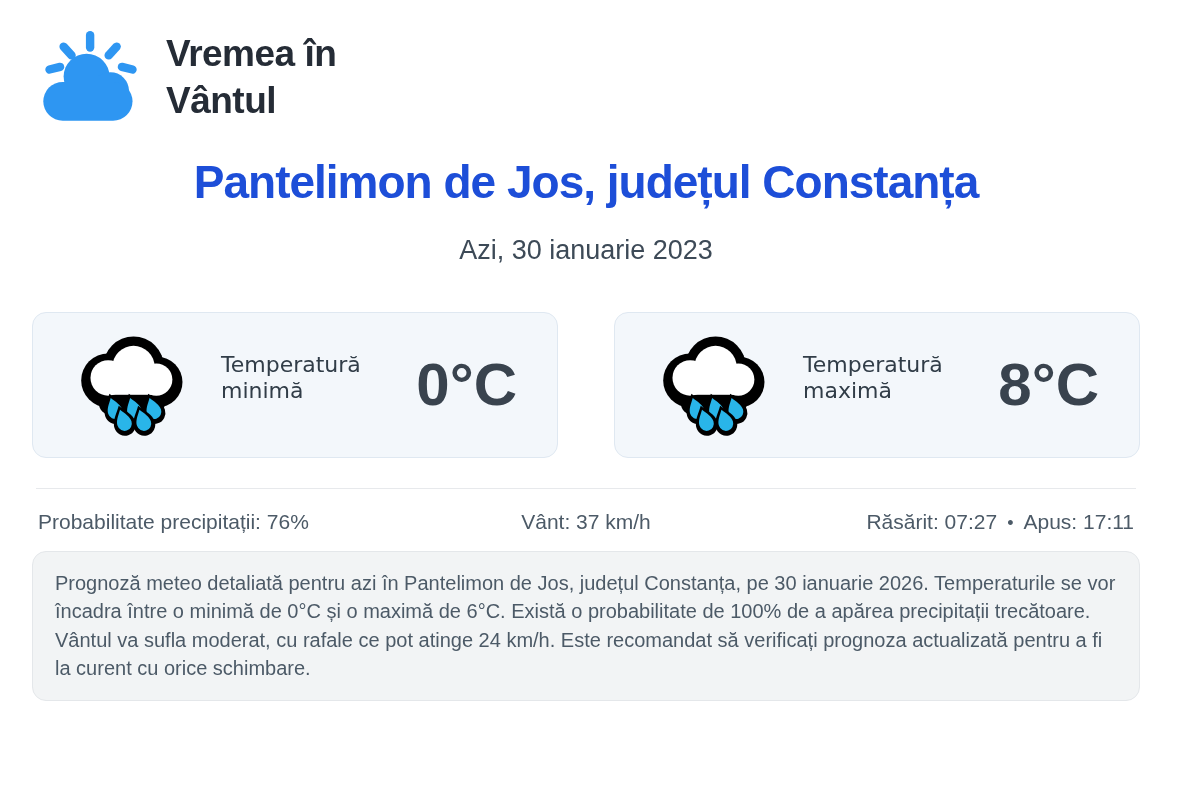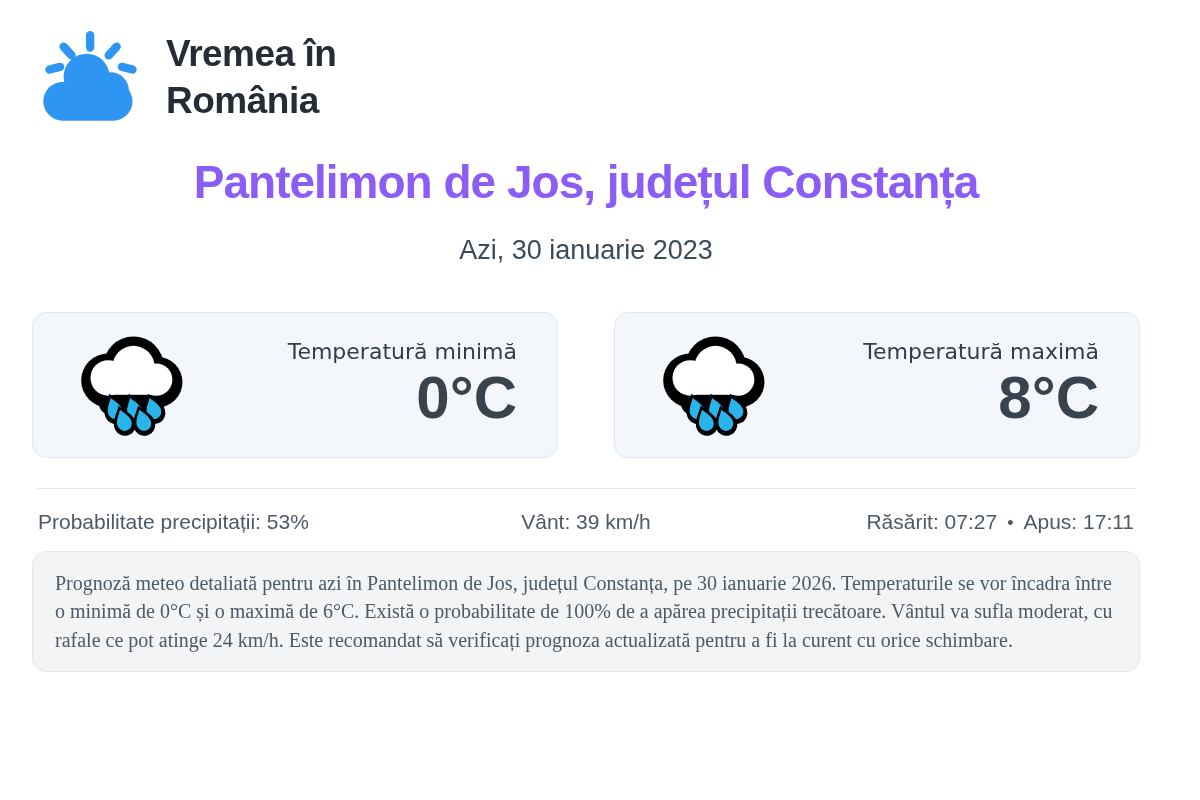--- a/index.html
+++ b/index.html
@@ -24,42 +24,42 @@
   .logo-icon-svg { width: 106px; height: 99px; display: block; }
   .logo-text {
     font-weight: 700; font-size: 37px; line-height: 47px;
     letter-spacing: -0.5px; color: #252c36;
   }
 
   
   .page-title {
     margin-top: 28px; text-align: center;
     font-size: 46px; line-height: 52px; font-weight: 700;
-    letter-spacing: -1px; color: #8b5cf6;
+    letter-spacing: -1px; color: #1d4ed8;
   }
   .page-subtitle {
     margin-top: 26px; text-align: center;
     font-size: 27px; line-height: 32px; font-weight: 400; color: #3d4a57;
   }
 
   
   .cards-row {
     display: flex; gap: 56px; margin-top: 46px;
   }
   .temp-card {
     flex: 1; height: 146px;
     background: #f3f7fb;
     border: 1px solid #dfe8f1;
     border-radius: 14px;
     display: flex; align-items: center;
     padding: 0 40px 0 42px; gap: 34px;
   }
   .rain-icon-svg { width: 112px; height: 103px; flex: 0 0 auto; }
   .temp-card .text-col {
-    flex: 1; display: flex; flex-direction: column; align-items: flex-end;
+    flex: 1; display: flex; flex-direction: row; align-items: flex-start;
   }
   .temp-label {
     font-family: "DejaVu Sans", sans-serif;
     font-size: 22px; line-height: 26px; color: #313d48;
   }
   .temp-value {
     font-family: Liberation Sans, sans-serif;
     font-size: 60px; line-height: 66px; font-weight: 700; color: #39434e;
   }
 
@@ -76,21 +76,21 @@
   .stat-sun    { flex: 1.2; text-align: right; }
   .stat-sun .bullet { display: inline-block; margin: 0 10px; font-size: 18px; }
 
   
   .description-box {
     margin-top: 17px;
     background: #f2f4f5;
     border: 1px solid #e4e7ea;
     border-radius: 14px;
     padding: 17px 22px;
-    font-size: 20px; line-height: 28.4px; color: #4c5a67; font-family: Liberation Serif, serif;
+    font-size: 20px; line-height: 28.4px; color: #4c5a67;
   }
 
   
   .footer {
     margin-top: auto;
     padding: 0 4px 12px 0;
     text-align: right;
     font-size: 18px; color: #9ba1a7;
   }
 </style>
@@ -109,21 +109,21 @@
         <line x1="107" y1="47" x2="95" y2="44"></line>
       </g>
       <g fill="#2e96f2">
         <circle cx="55" cy="55" r="26"></circle>
         <circle cx="82" cy="71" r="21"></circle>
         <rect x="6" y="61" width="101" height="44" rx="22"></rect>
       </g>
     </svg>
     <div class="logo-text">
       <div>Vremea în</div>
-      <div>România</div>
+      <div>Vântul</div>
     </div>
   </header>
 
   <h1 class="page-title">Pantelimon de Jos, județul Constanța</h1>
   <div class="page-subtitle">Azi, 30 ianuarie 2023</div>
 
   <div class="cards-row">
 
     <div class="temp-card">
       <svg class="rain-icon-svg" viewBox="0 0 132 122" aria-hidden="true">
@@ -180,22 +180,22 @@
       <div class="text-col">
         <div class="temp-label">Temperatură maximă</div>
         <div class="temp-value">8°C</div>
       </div>
     </div>
 
   </div>
 
   <div class="divider"></div>
   <div class="stats-row">
-    <div class="stat stat-precip">Probabilitate precipitații: 53%</div>
-    <div class="stat stat-wind">Vânt: 39 km/h</div>
+    <div class="stat stat-precip">Probabilitate precipitații: 76%</div>
+    <div class="stat stat-wind">Vânt: 37 km/h</div>
     <div class="stat stat-sun">
       <span>Răsărit: 07:27</span><span class="bullet">•</span><span>Apus: 17:11</span>
     </div>
   </div>
 
   <div class="description-box">Prognoză meteo detaliată pentru azi în Pantelimon de Jos, județul Constanța, pe 30 ianuarie 2026. Temperaturile se vor încadra între o minimă de 0°C și o maximă de 6°C. Există o probabilitate de 100% de a apărea precipitații trecătoare. Vântul va sufla moderat, cu rafale ce pot atinge 24 km/h. Este recomandat să verificați prognoza actualizată pentru a fi la curent cu orice schimbare.</div>
 
 
 </div>
 

